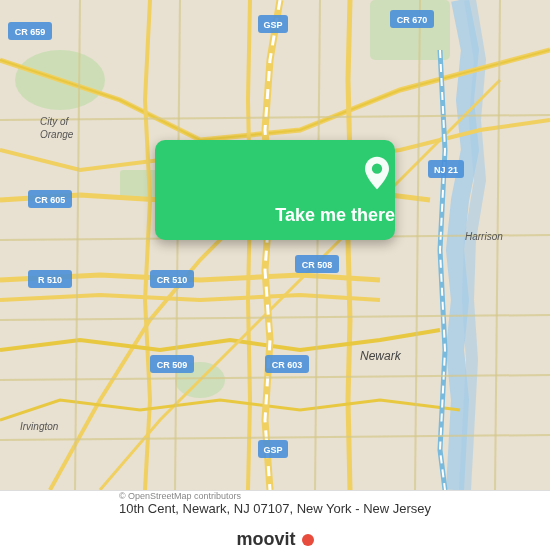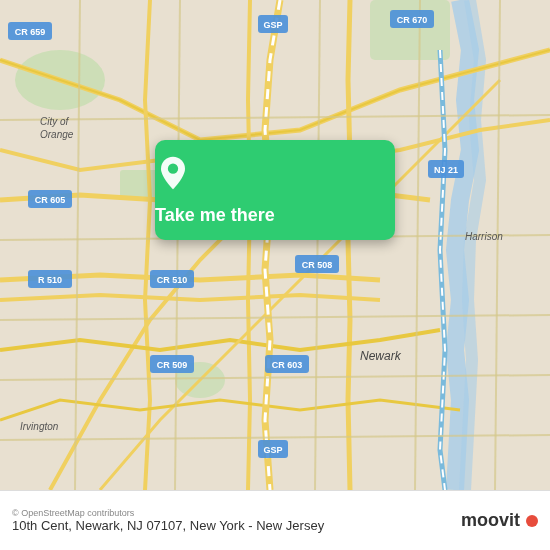--- a/index.html
+++ b/index.html
@@ -30,21 +30,21 @@
     #cta-button {
       position: absolute;
       top: 140px;
       left: 155px;
       width: 240px;
       height: 100px;
       background-color: #2ecc71;
       border-radius: 10px;
       display: flex;
       flex-direction: column;
-      align-items: flex-start;
+      align-items: flex-end;
       justify-content: center;
       cursor: pointer;
       box-shadow: 0 4px 12px rgba(0,0,0,0.3);
       border: none;
       z-index: 10;
       gap: 8px;
     }
 
     #cta-button .pin-icon {
       width: 36px;
@@ -60,20 +60,21 @@
 
     #footer {
       width: 550px;
       height: 60px;
       background-color: white;
       display: flex;
       align-items: center;
       justify-content: space-between;
       padding: 0 12px;
       border-top: 1px solid #ddd;
+      flex-direction: column;
     }
 
     #footer-left {
       display: flex;
       flex-direction: column;
     }
 
     #footer-address {
       font-size: 13px;
       color: #333;

